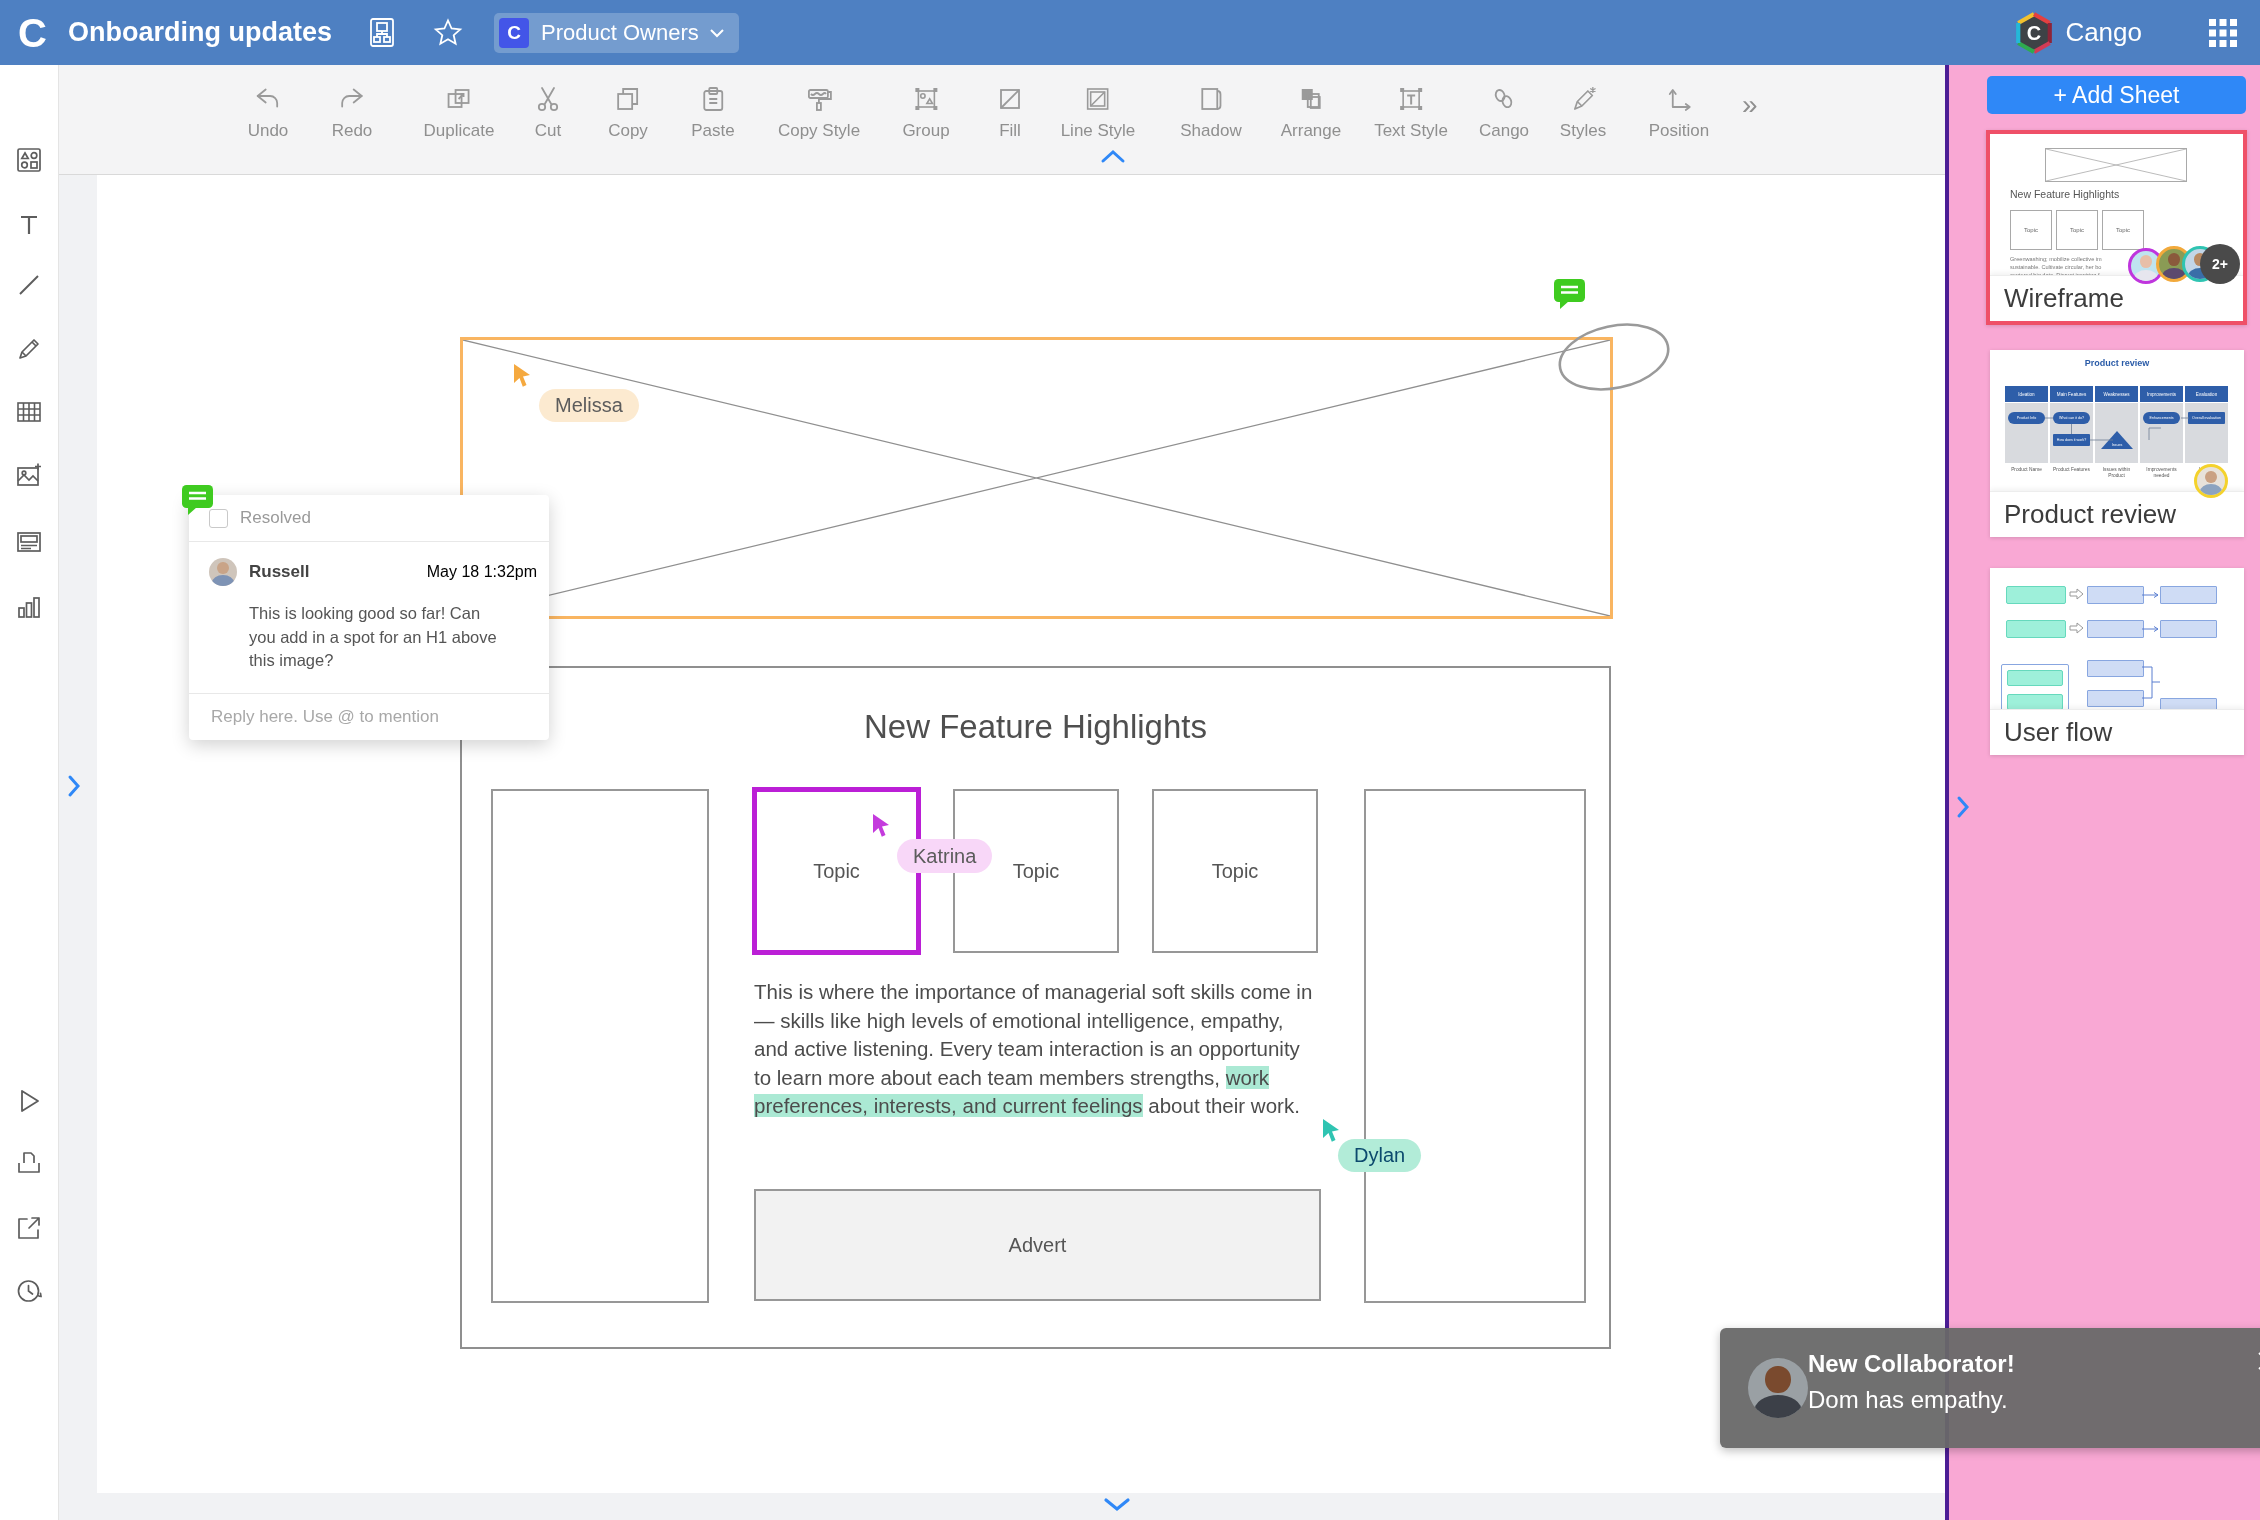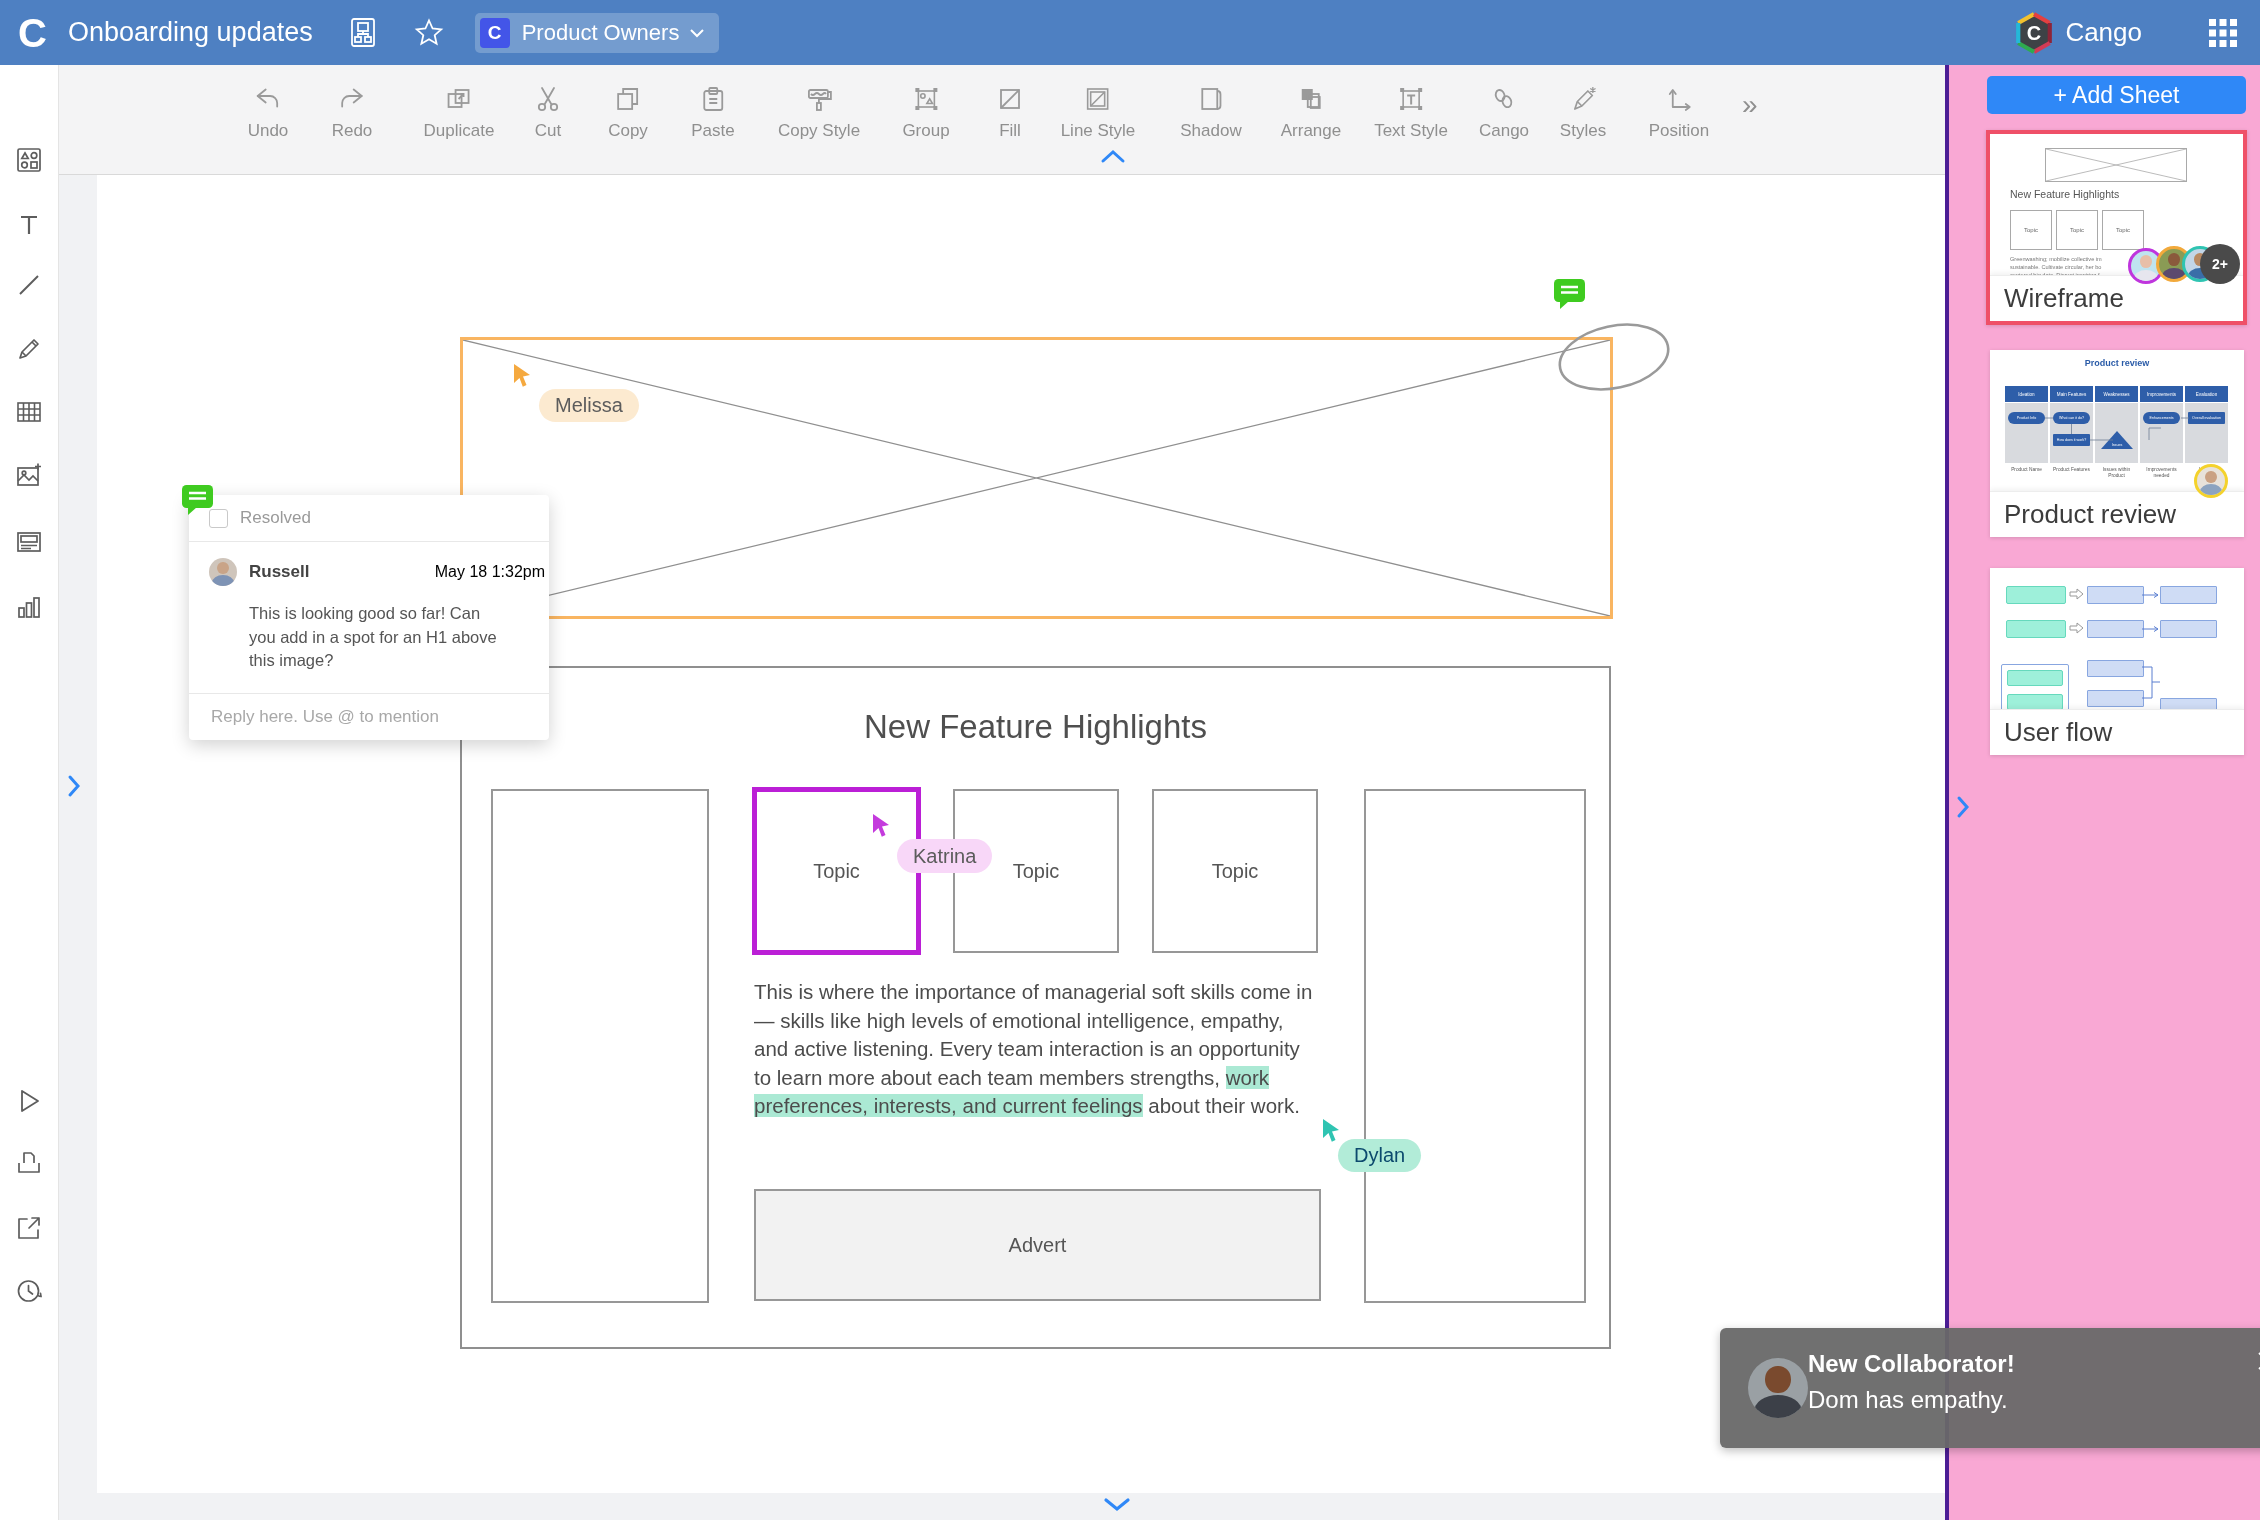--- a/index.html
+++ b/index.html
@@ -4,21 +4,21 @@
 <style>
   html,body{margin:0;padding:0;background:#fff;}
   .app{position:relative;width:2260px;height:1520px;overflow:hidden;
        font-family:"Liberation Sans",sans-serif;background:#fff;}
   svg{display:block;}
 
   
   .topbar{position:absolute;left:0;top:0;width:2260px;height:65px;background:#4e80c2;
           display:flex;align-items:center;color:#fff;z-index:30;}
   .tb-logo{width:34px;height:40px;margin-left:18px;font-size:40px;font-weight:800;line-height:40px;color:#fff;}
-  .tb-title{margin-left:16px;font-size:27px;color:#fff;}
+  .tb-title{margin-left:16px;font-size:27px;color:#fff;font-weight:bold;}
   .tb-ic{margin-left:34px;cursor:pointer;}
   .team-pill{margin-left:30px;display:flex;align-items:center;background:rgba(255,255,255,.22);
              border-radius:5px;height:40px;padding:0 14px 0 5px;cursor:pointer;}
   .team-badge{width:30px;height:30px;border-radius:4px;background:#4355e8;color:#fff;font-weight:800;
               font-size:19px;display:flex;align-items:center;justify-content:center;}
   .team-label{margin:0 10px 0 12px;font-size:22px;color:#fff;}
   .tb-right{margin-left:auto;display:flex;align-items:center;}
   .brand-label{margin:0 0 0 12px;font-size:26px;color:#fff;}
   .grid-ic{margin:0 22px 0 66px;}
 
@@ -59,21 +59,21 @@
   .cpill{position:absolute;z-index:12;height:33px;padding:0 16px;border-radius:17px;display:flex;
          align-items:center;font-size:20px;color:#5c5c5c;}
 
   
   .cbubble{position:absolute;z-index:14;}
   .popup{position:absolute;left:92px;top:321px;width:360px;background:#fff;border-radius:4px;z-index:13;
          box-shadow:0 5px 18px rgba(0,0,0,.18);}
   .pp-head{display:flex;align-items:center;padding:13px 20px;border-bottom:1px solid #e8e8e8;}
   .pp-check{width:17px;height:17px;border:1.5px solid #c9c9c9;border-radius:3px;cursor:pointer;}
   .pp-res{margin-left:12px;font-size:17px;color:#9a9a9a;}
-  .pp-body{padding:16px 4px 20px 20px;}
+  .pp-body{padding:16px 12px 20px 20px;}
   .pp-row{display:flex;align-items:center;}
   .pp-ava{width:28px;height:28px;border-radius:50%;}
   .pp-name{margin-left:12px;font-size:17px;font-weight:bold;color:#444;}
   .pp-time{margin-left:auto;font-size:16px;color:#000000;}
   .pp-text{margin:16px 0 0 40px;width:250px;font-size:16.5px;line-height:23.5px;color:#555;}
   .pp-foot{border-top:1px solid #e8e8e8;padding:12px 20px;}
   .pp-reply{border:none;outline:none;width:100%;font-size:17px;color:#555;font-family:"Liberation Sans",sans-serif;background:transparent;}
   .pp-reply::placeholder{color:#a8a8a8;}
 
   

